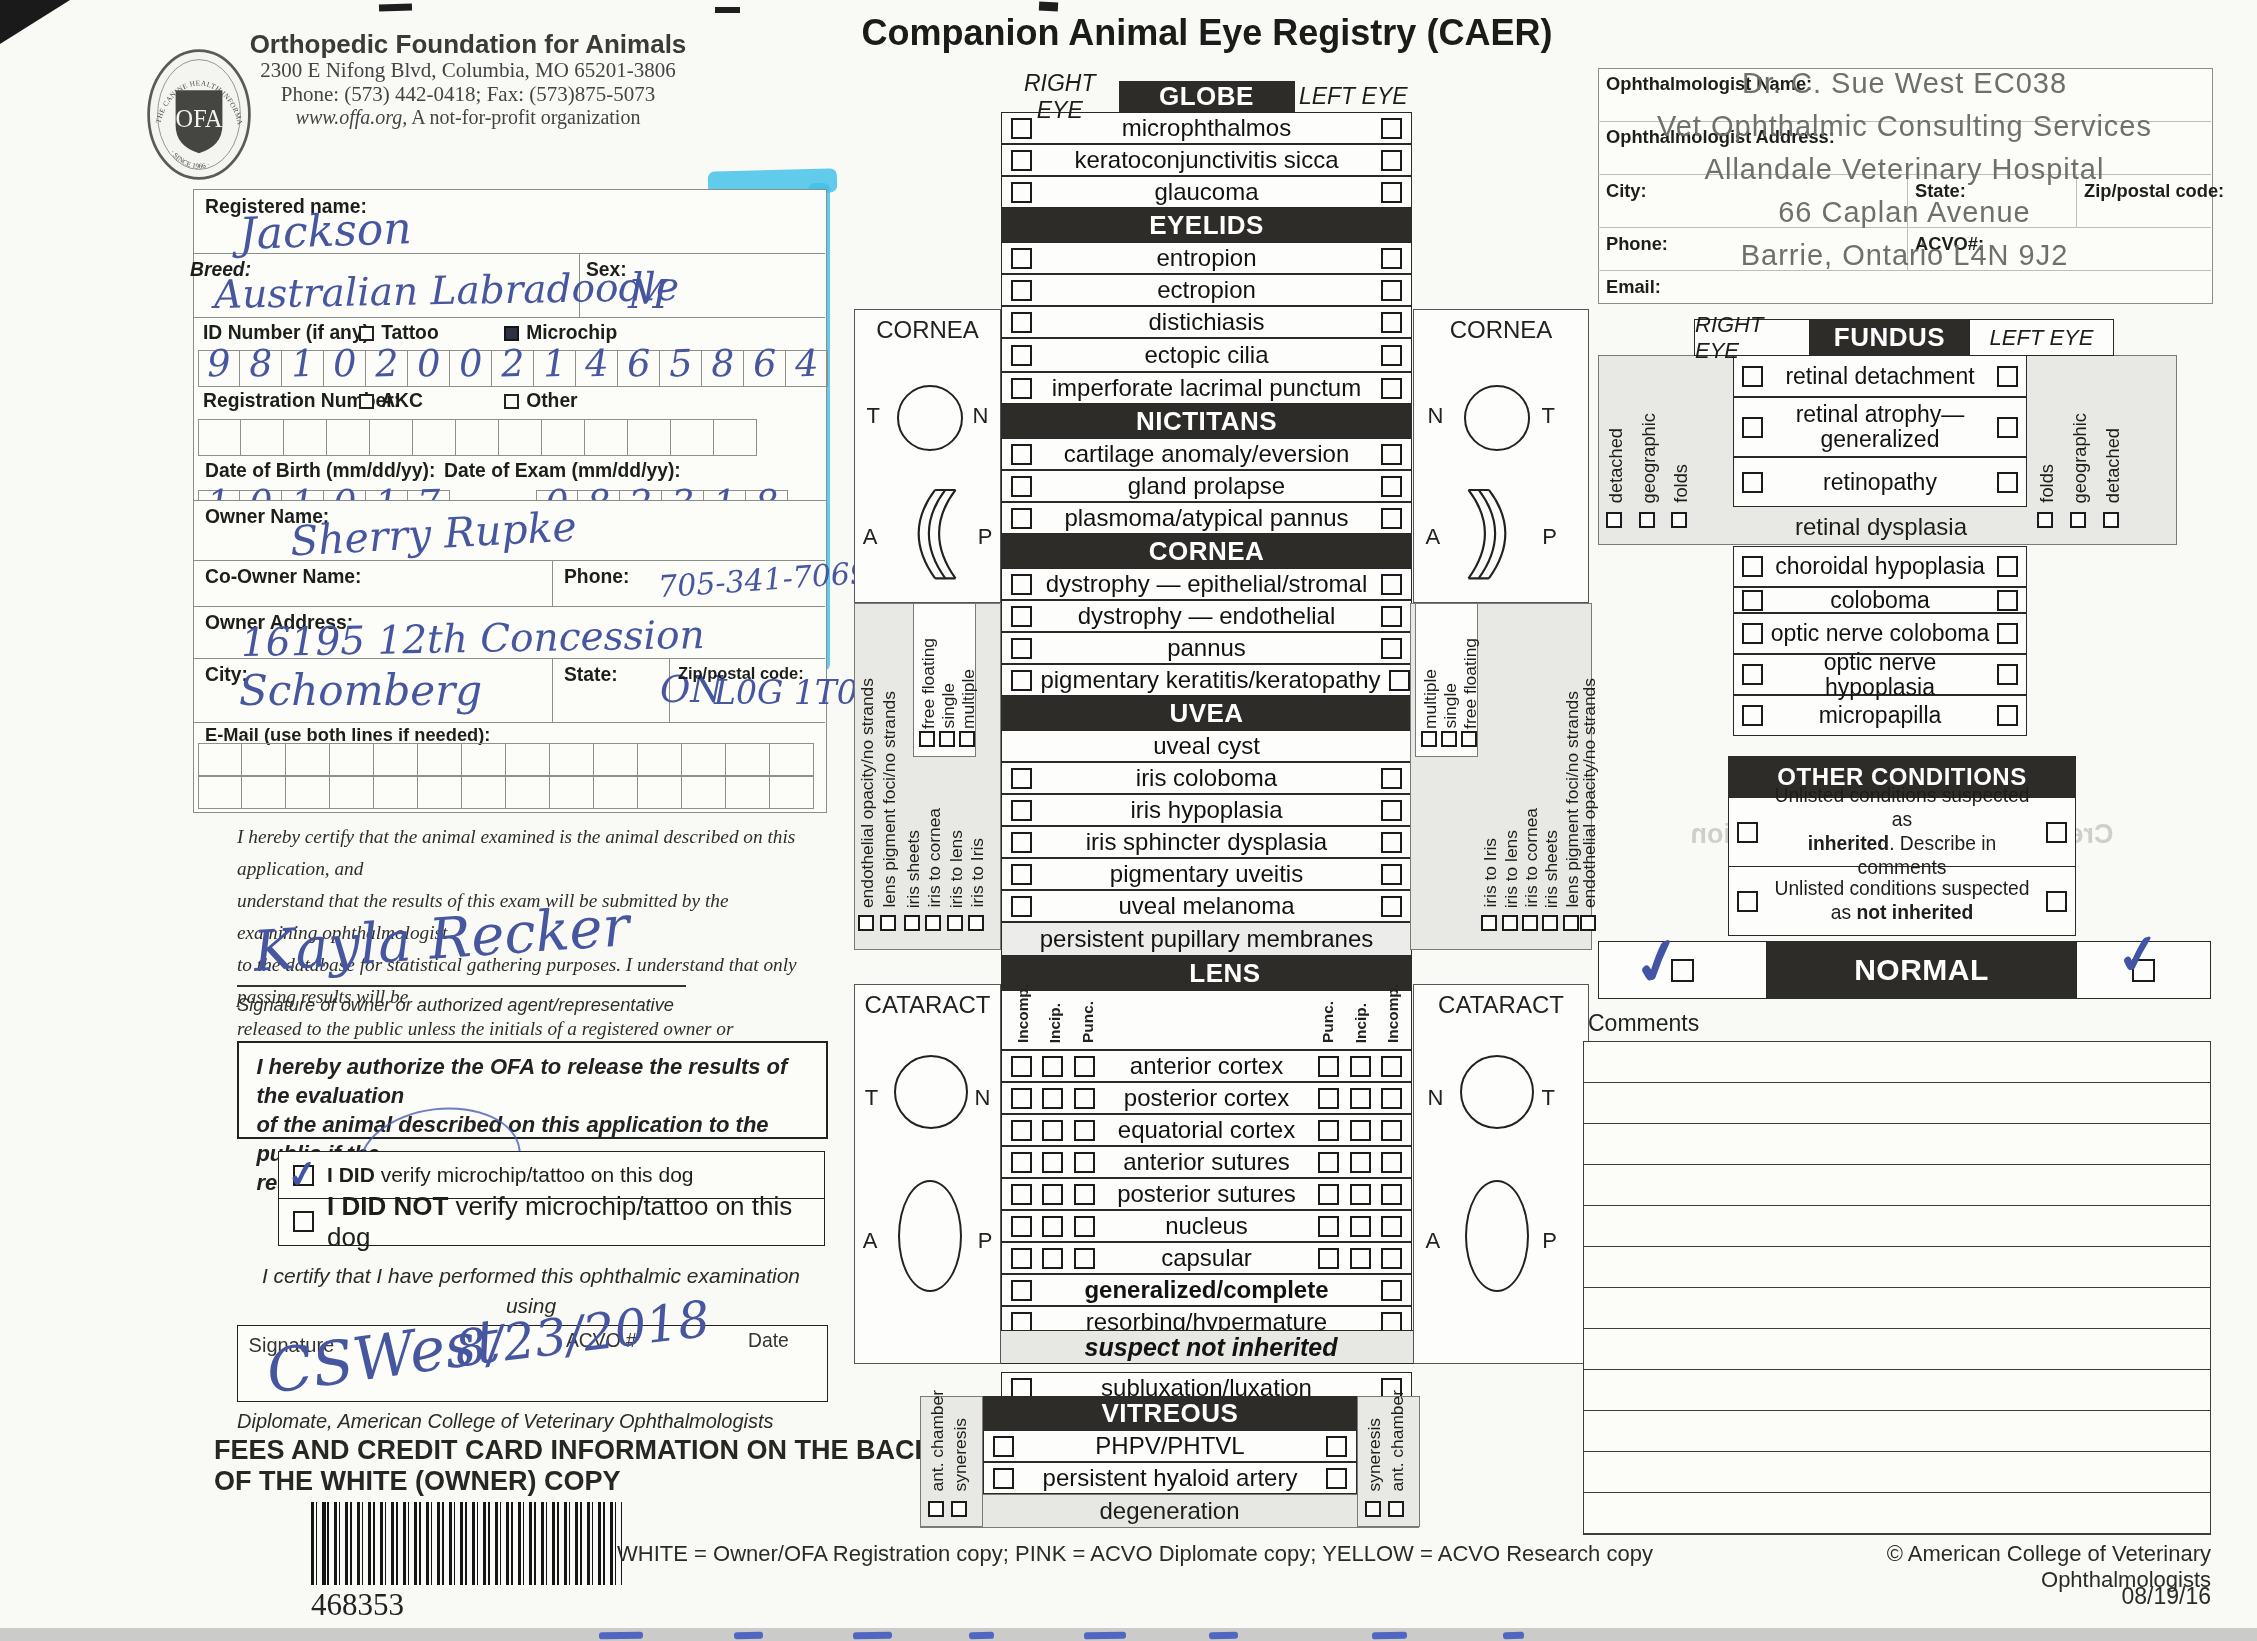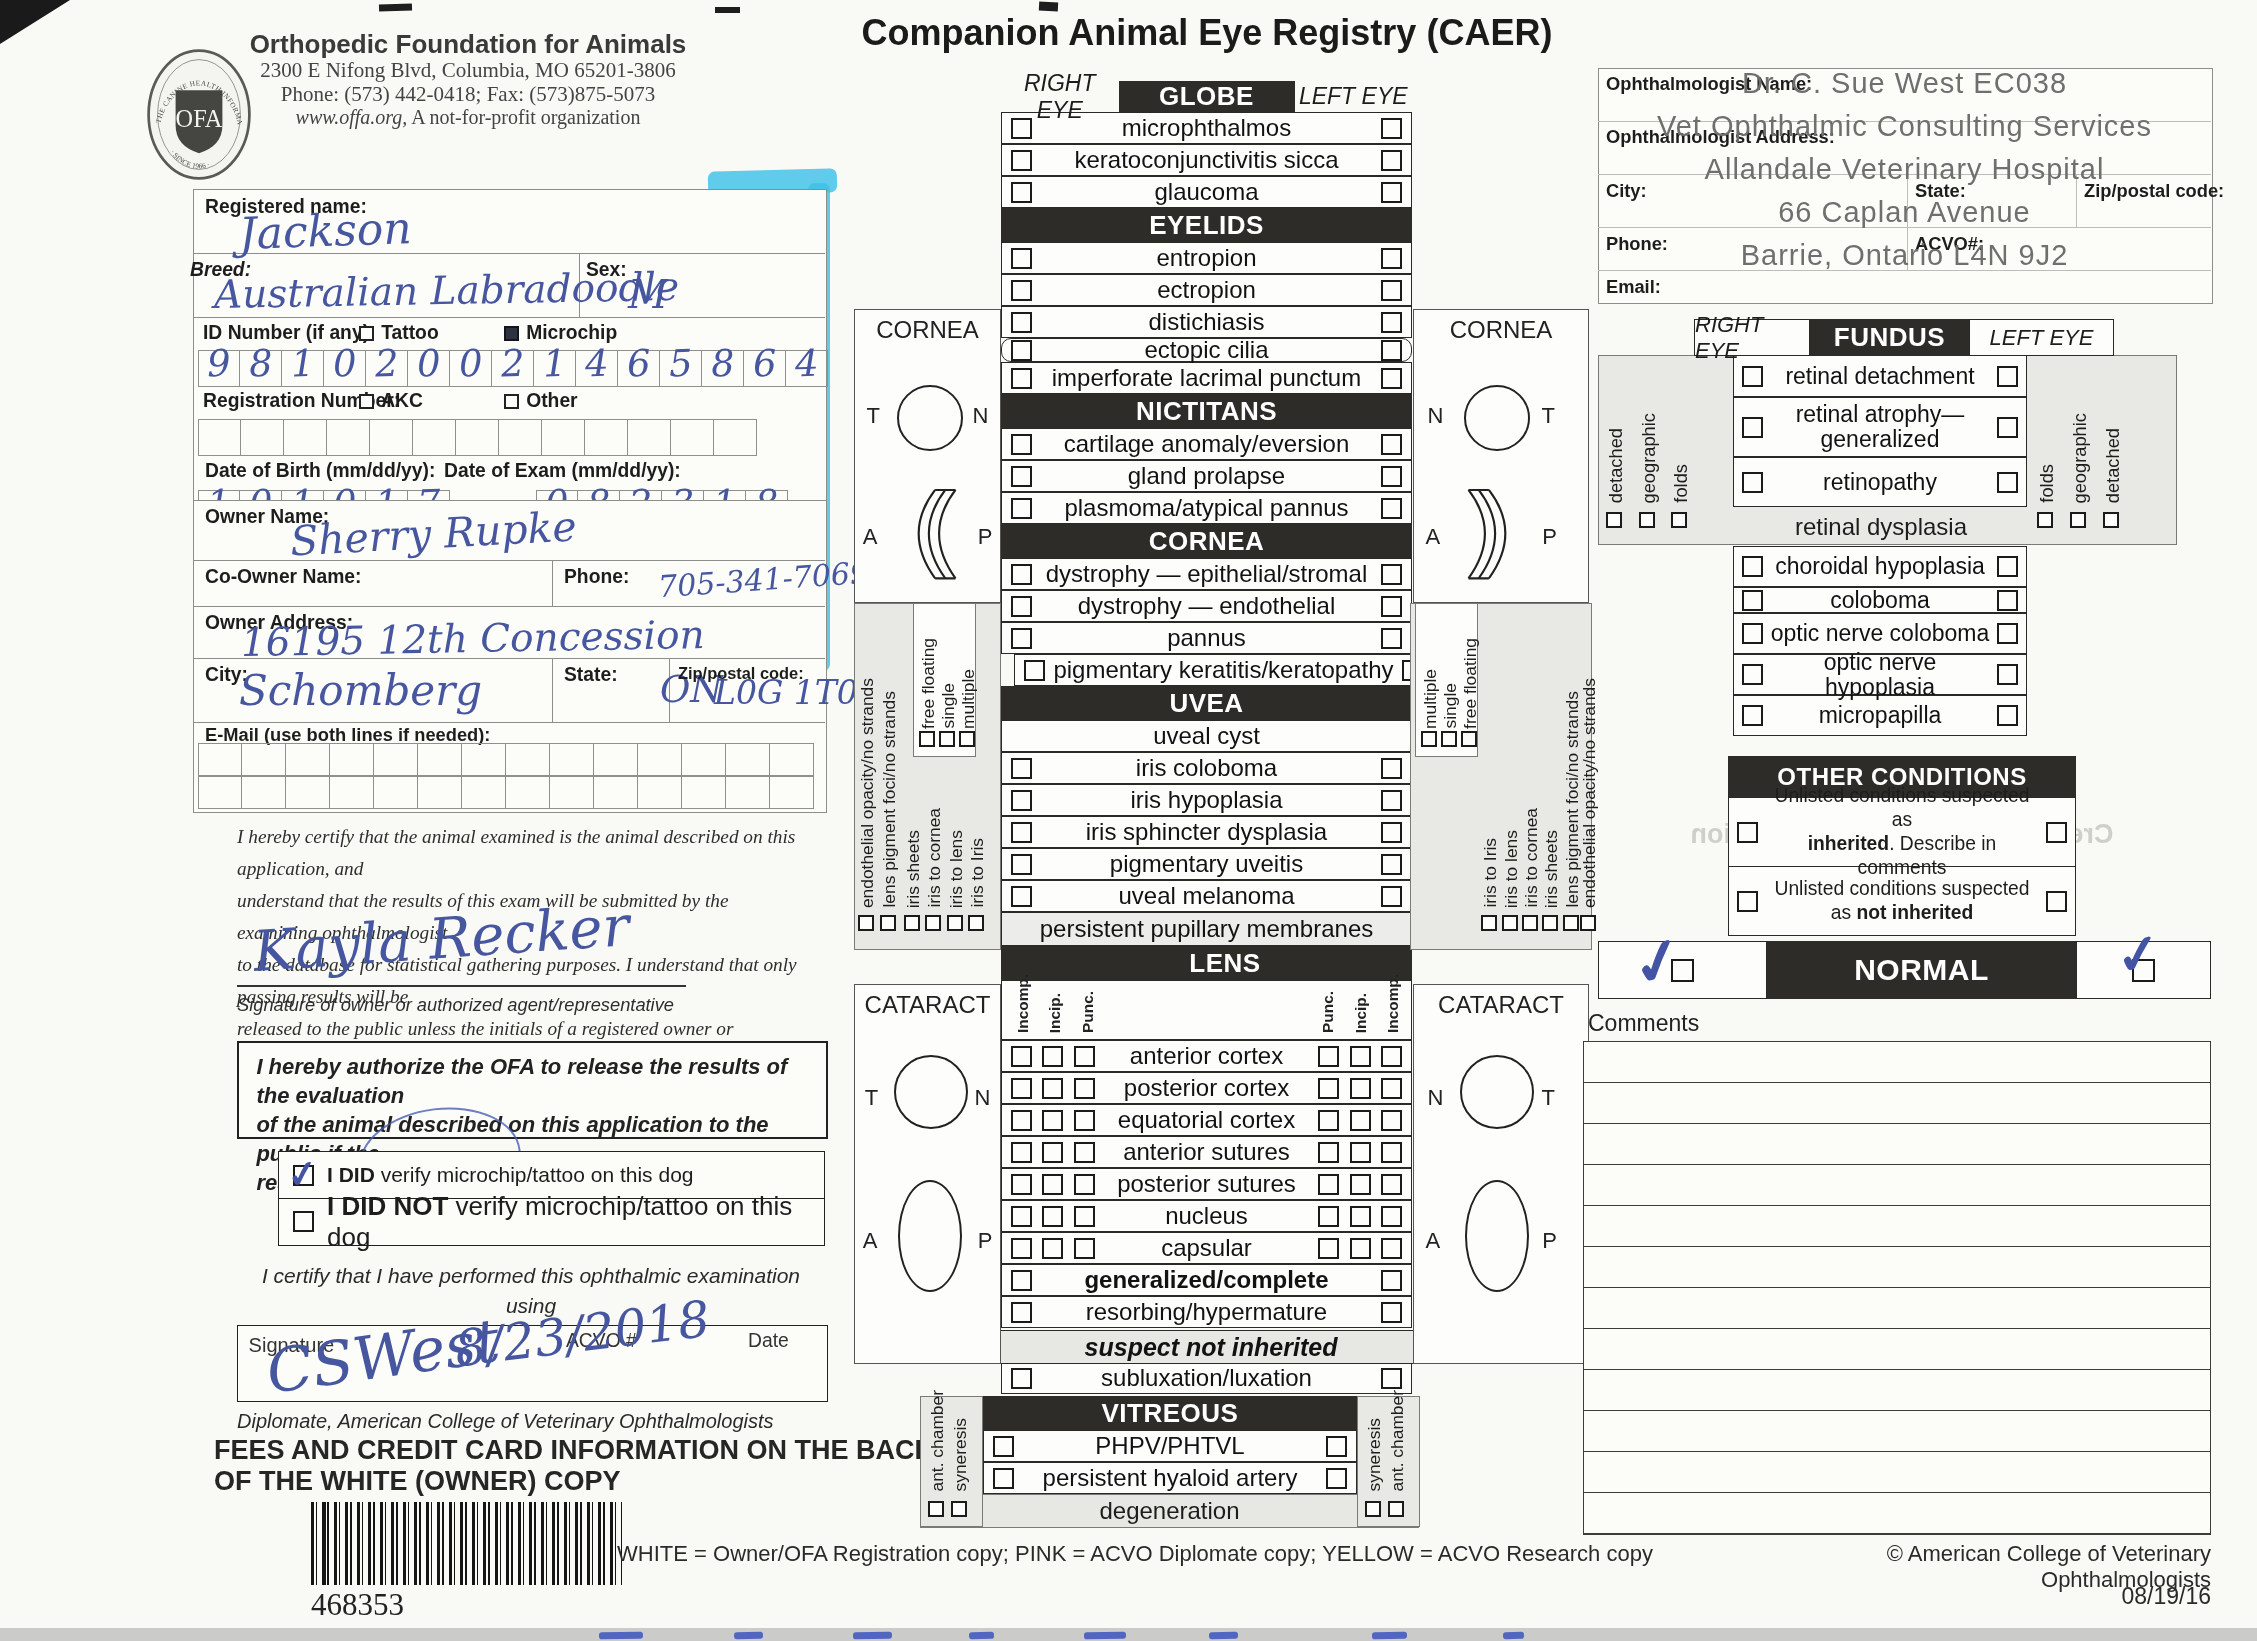--- a/index.html
+++ b/index.html
@@ -375,21 +375,21 @@
       <div class="row" style="height: 32px;">
         <div class="cbf"></div>
         <div class="rlabel">ectropion</div>
         <div class="cbf"></div>
       </div>
       <div class="row" style="height: 32px;">
         <div class="cbf"></div>
         <div class="rlabel">distichiasis</div>
         <div class="cbf"></div>
       </div>
-      <div class="row" style="height: 24px; border-radius: 10px;">
+      <div class="row" style="height: 34px;">
         <div class="cbf"></div>
         <div class="rlabel">ectopic cilia</div>
         <div class="cbf"></div>
       </div>
       <div class="row" style="height: 32px;">
         <div class="cbf"></div>
         <div class="rlabel">imperforate lacrimal punctum</div>
         <div class="cbf"></div>
       </div>
       <div class="sec" style="height: 34px;">NICTITANS</div>
@@ -417,21 +417,21 @@
       <div class="row" style="height: 32px;">
         <div class="cbf"></div>
         <div class="rlabel">dystrophy — endothelial</div>
         <div class="cbf"></div>
       </div>
       <div class="row" style="height: 32px;">
         <div class="cbf"></div>
         <div class="rlabel">pannus</div>
         <div class="cbf"></div>
       </div>
-      <div class="row" style="height: 32px; margin-left: 13px;">
+      <div class="row" style="height: 32px;">
         <div class="cbf"></div>
         <div class="rlabel">pigmentary keratitis/keratopathy</div>
         <div class="cbf"></div>
       </div>
       <div class="sec" style="height: 34px;">UVEA</div>
       <div class="row" style="height: 32px;">
         <div class="rlabel">uveal cyst</div>
       </div>
       <div class="row" style="height: 32px;">
         <div class="cbf"></div>

